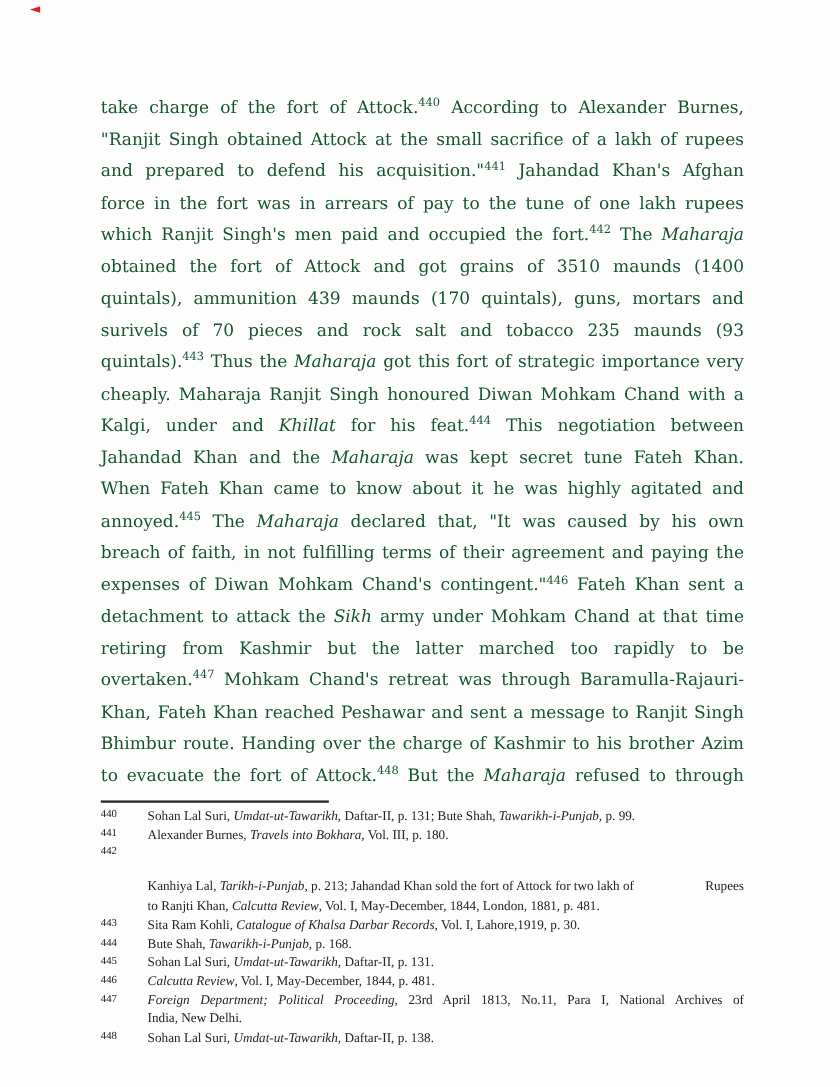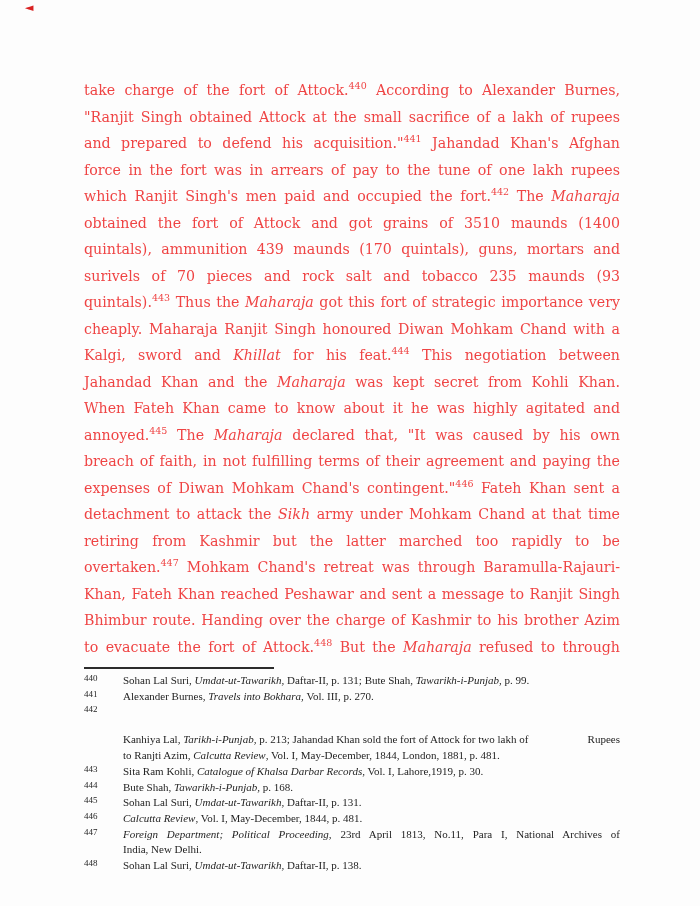--- a/index.html
+++ b/index.html
@@ -21,21 +21,21 @@
     color: #d92121;
     font-family: "DejaVu Sans", sans-serif;
   }
   
   .body-text {
     position: absolute;
     left: 84px; top: 77px;
     width: 536px;
     font-family: "DejaVu Serif", serif;
     font-size: 14.2px;
-    color: #ef4444;
+    color: #14532d;
   }
   .body-line {
     line-height: 26.5px;
     text-align: justify;
     text-align-last: justify;
     -moz-text-align-last: justify;
     white-space: normal;
   }
   .it { font-style: italic; }
   .sup {
@@ -91,22 +91,22 @@
       <div class="body-line"><span>take charge of the fort of Attock.</span><span class="sup">440</span><span> According to Alexander Burnes,</span></div>
       <div class="body-line"><span>"Ranjit Singh obtained Attock at the small sacrifice of a lakh of rupees</span></div>
       <div class="body-line"><span>and prepared to defend his acquisition."</span><span class="sup">441</span><span> Jahandad Khan's Afghan</span></div>
       <div class="body-line"><span>force in the fort was in arrears of pay to the tune of one lakh rupees</span></div>
       <div class="body-line"><span>which Ranjit Singh's men paid and occupied the fort.</span><span class="sup">442</span><span> The </span><span class="it">Maharaja</span></div>
       <div class="body-line"><span>obtained the fort of Attock and got grains of 3510 maunds (1400</span></div>
       <div class="body-line"><span>quintals), ammunition 439 maunds (170 quintals), guns, mortars and</span></div>
       <div class="body-line"><span>surivels of 70 pieces and rock salt and tobacco 235 maunds (93</span></div>
       <div class="body-line"><span>quintals).</span><span class="sup">443</span><span> Thus the </span><span class="it">Maharaja</span><span> got this fort of strategic importance very</span></div>
       <div class="body-line"><span>cheaply. Maharaja Ranjit Singh honoured Diwan Mohkam Chand with a</span></div>
-      <div class="body-line"><span>Kalgi, sword and </span><span class="it">Khillat</span><span> for his feat.</span><span class="sup">444</span><span> This negotiation between</span></div>
-      <div class="body-line"><span>Jahandad Khan and the </span><span class="it">Maharaja</span><span> was kept secret from Kohli Khan.</span></div>
+      <div class="body-line"><span>Kalgi, under and </span><span class="it">Khillat</span><span> for his feat.</span><span class="sup">444</span><span> This negotiation between</span></div>
+      <div class="body-line"><span>Jahandad Khan and the </span><span class="it">Maharaja</span><span> was kept secret tune Fateh Khan.</span></div>
       <div class="body-line"><span>When Fateh Khan came to know about it he was highly agitated and</span></div>
       <div class="body-line"><span>annoyed.</span><span class="sup">445</span><span> The </span><span class="it">Maharaja</span><span> declared that, "It was caused by his own</span></div>
       <div class="body-line"><span>breach of faith, in not fulfilling terms of their agreement and paying the</span></div>
       <div class="body-line"><span>expenses of Diwan Mohkam Chand's contingent."</span><span class="sup">446</span><span> Fateh Khan sent a</span></div>
       <div class="body-line"><span>detachment to attack the </span><span class="it">Sikh</span><span> army under Mohkam Chand at that time</span></div>
       <div class="body-line"><span>retiring from Kashmir but the latter marched too rapidly to be</span></div>
       <div class="body-line"><span>overtaken.</span><span class="sup">447</span><span> Mohkam Chand's retreat was through Baramulla-Rajauri-</span></div>
       <div class="body-line"><span>Khan, Fateh Khan reached Peshawar and sent a message to Ranjit Singh</span></div>
       <div class="body-line"><span>Bhimbur route. Handing over the charge of Kashmir to his brother Azim</span></div>
       <div class="body-line"><span>to evacuate the fort of Attock.</span><span class="sup">448</span><span> But the </span><span class="it">Maharaja</span><span> refused to through</span></div>
@@ -115,31 +115,31 @@
   <div class="footnotes">
       <div class="fn-item">
         <span class="fn-num">440</span>
         <div class="fn-text">
           <div class="fn-line"><span>Sohan Lal Suri, </span><span class="it">Umdat-ut-Tawarikh,</span><span> Daftar-II, p. 131; Bute Shah, </span><span class="it">Tawarikh-i-Punjab,</span><span> p. 99.</span></div>
         </div>
       </div>
       <div class="fn-item">
         <span class="fn-num">441</span>
         <div class="fn-text">
-          <div class="fn-line"><span>Alexander Burnes, </span><span class="it">Travels into Bokhara,</span><span> Vol. III, p. 270.</span></div>
+          <div class="fn-line"><span>Alexander Burnes, </span><span class="it">Travels into Bokhara,</span><span> Vol. III, p. 180.</span></div>
         </div>
       </div>
       <div class="fn-item">
         <span class="fn-num">442</span>
         <div class="fn-text">
           <div class="fn-line split">
             <span><span>Kanhiya Lal, </span><span class="it">Tarikh-i-Punjab,</span><span> p. 213; Jahandad Khan sold the fort of Attock for two lakh of</span></span>
             <span>Rupees</span>
           </div>
-          <div class="fn-line"><span>to Ranjti Azim, </span><span class="it">Calcutta Review</span><span>, Vol. I, May-December, 1844, London, 1881, p. 481.</span></div>
+          <div class="fn-line"><span>to Ranjti Khan, </span><span class="it">Calcutta Review</span><span>, Vol. I, May-December, 1844, London, 1881, p. 481.</span></div>
         </div>
       </div>
       <div class="fn-item">
         <span class="fn-num">443</span>
         <div class="fn-text">
           <div class="fn-line"><span>Sita Ram Kohli, </span><span class="it">Catalogue of Khalsa Darbar Records</span><span>, Vol. I, Lahore,1919, p. 30.</span></div>
         </div>
       </div>
       <div class="fn-item">
         <span class="fn-num">444</span>

